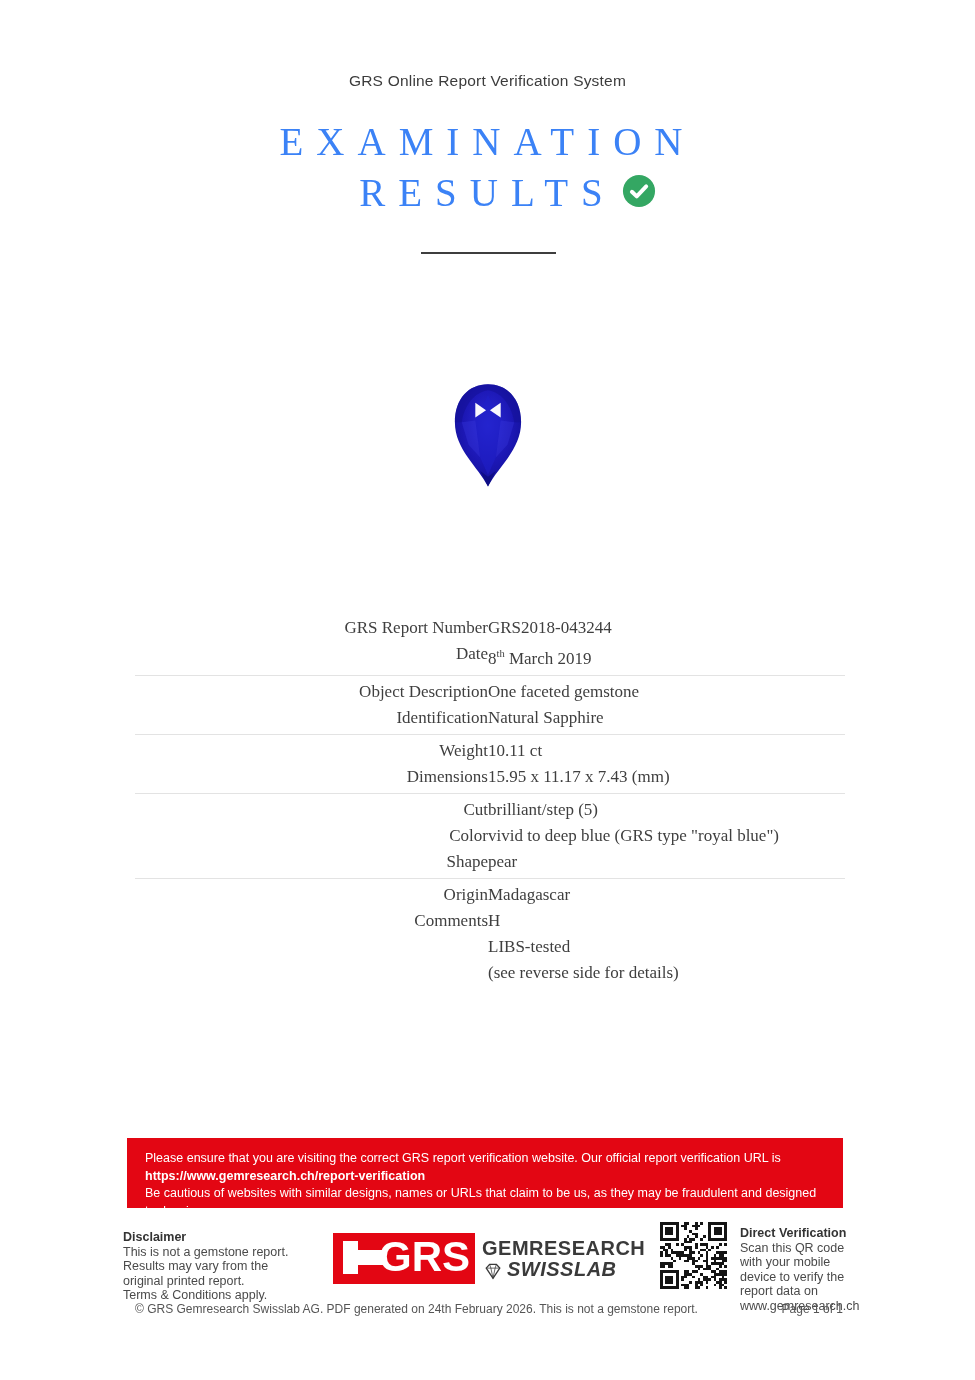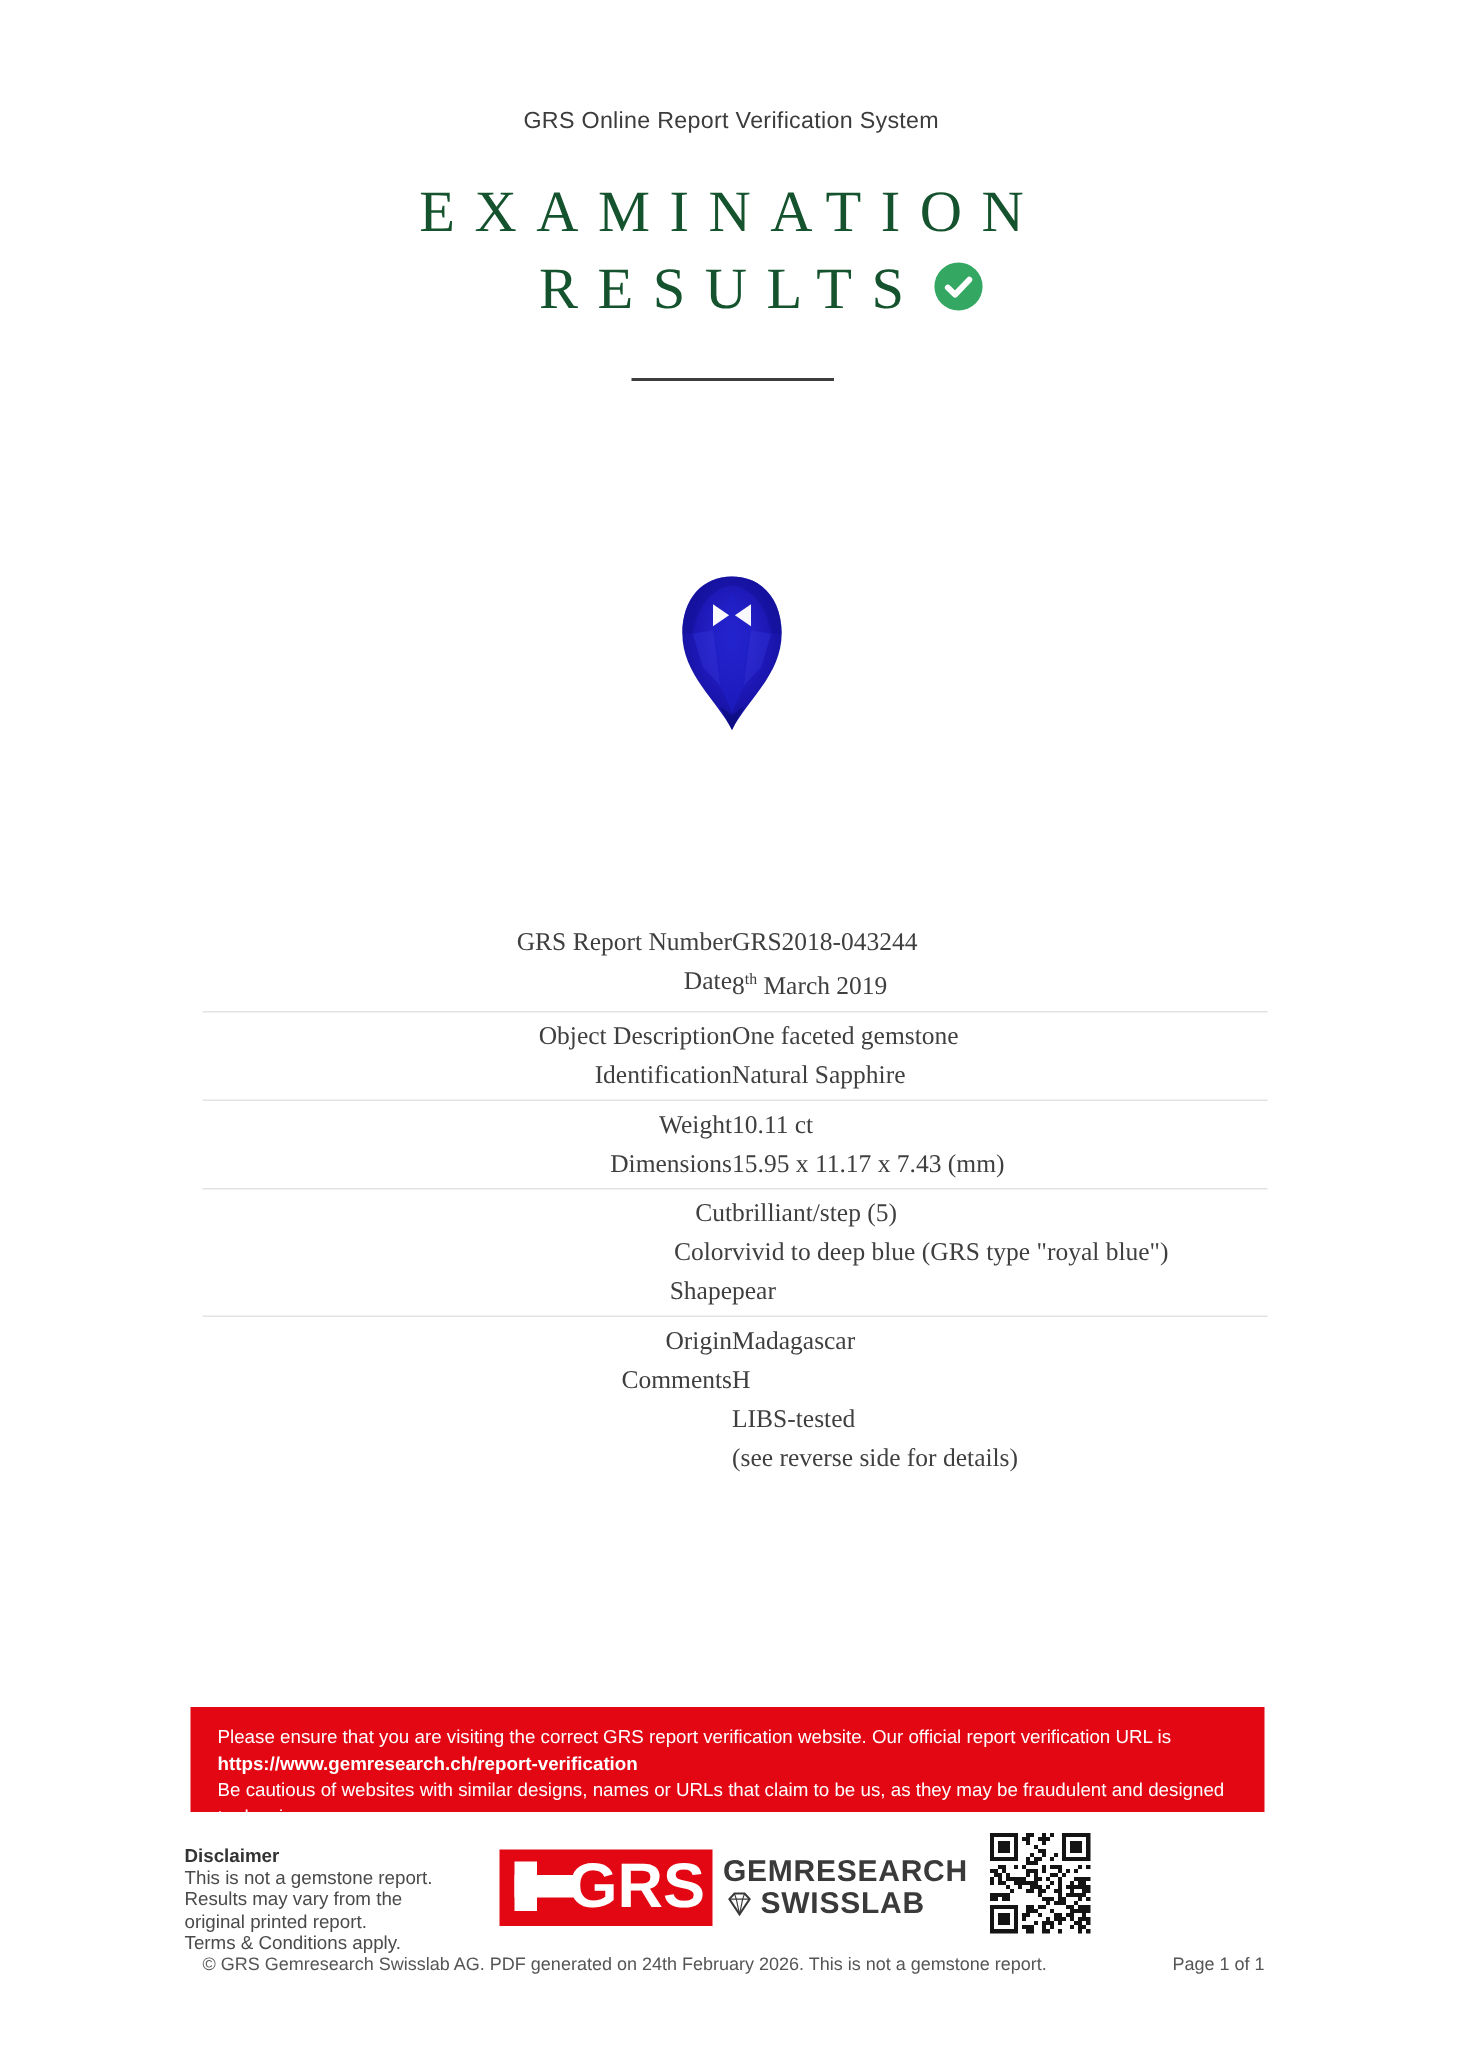--- a/index.html
+++ b/index.html
@@ -15,21 +15,21 @@
   
   .system-title{
     position:absolute;top:72px;left:0;right:0;
     text-align:center;
     font-size:15.5px;color:#3c3c3c;letter-spacing:0.2px;
   }
   .main-title{
     position:absolute;top:116px;left:0;right:0;
     text-align:center;
     font-family:"Liberation Serif","DejaVu Serif",serif;
-    color:#14532d;
+    color:#3b82f6;
   }
   .title-line{
     font-size:39px;line-height:51px;letter-spacing:13px;
     font-weight:400;
   }
   .title-line2-wrap{position:relative;display:inline-block;}
   .check-icon{
     position:absolute;left:100%;top:7px;margin-left:6px;
     width:34px;height:34px;display:block;
   }
@@ -78,21 +78,21 @@
   .grs-logo{position:absolute;left:333px;top:1233px;display:flex;align-items:center;}
   .logo-box{position:relative;width:142px;height:51px;background:#e30613;flex:none;}
   .cross-v{position:absolute;left:10px;top:8px;width:15px;height:33px;background:#ffffff;}
   .cross-h{position:absolute;left:10px;top:17px;width:40px;height:15px;background:#ffffff;}
   .logo-grs{
     position:absolute;right:5px;top:50%;transform:translateY(-54%);
     color:#ffffff;font-weight:bold;font-size:42px;letter-spacing:0px;
     font-family:"Liberation Sans",sans-serif;
   }
   .logo-text{margin-left:7px;color:#3a3a3a;font-weight:bold;font-size:20px;line-height:21px;letter-spacing:0.5px;}
-  .logo-text-line2{display:flex;align-items:center;gap:3px;}
+  .logo-text-line2{display:flex;align-items:flex-end;gap:3px;font-style:italic;}
   .diamond-icon{display:block;}
 
   .qr-wrap{position:absolute;left:660px;top:1222px;width:67px;height:67px;}
   .qr-wrap svg{width:100%;height:100%;shape-rendering:crispEdges;}
 
   .direct-verification{
     position:absolute;left:740px;top:1226px;
     font-size:12.5px;color:#4a4a4a;line-height:14.5px;width:110px;
   }
 
@@ -453,17 +453,27 @@
         <rect x="2" y="2" width="3" height="3" fill="#141414"></rect>
         <rect x="18" y="0" width="7" height="7" fill="#141414"></rect>
         <rect x="19" y="1" width="5" height="5" fill="#ffffff"></rect>
         <rect x="20" y="2" width="3" height="3" fill="#141414"></rect>
         <rect x="0" y="18" width="7" height="7" fill="#141414"></rect>
         <rect x="1" y="19" width="5" height="5" fill="#ffffff"></rect>
         <rect x="2" y="20" width="3" height="3" fill="#141414"></rect>
       </svg>
   </div>
 
+  <div class="direct-verification">
+    <div class="f-title">Direct Verification</div>
+    <div>
+        <div>Scan this QR code</div>
+        <div>with your mobile</div>
+        <div>device to verify the</div>
+        <div>report data on</div>
+        <div>www.gemresearch.ch</div>
+      </div>
+  </div>
 
   <div class="copyright">© GRS Gemresearch Swisslab AG. PDF generated on 24th February 2026. This is not a gemstone report.</div>
   <div class="page-number">Page 1 of 1</div>
 
 </div>
 
 </body></html>

